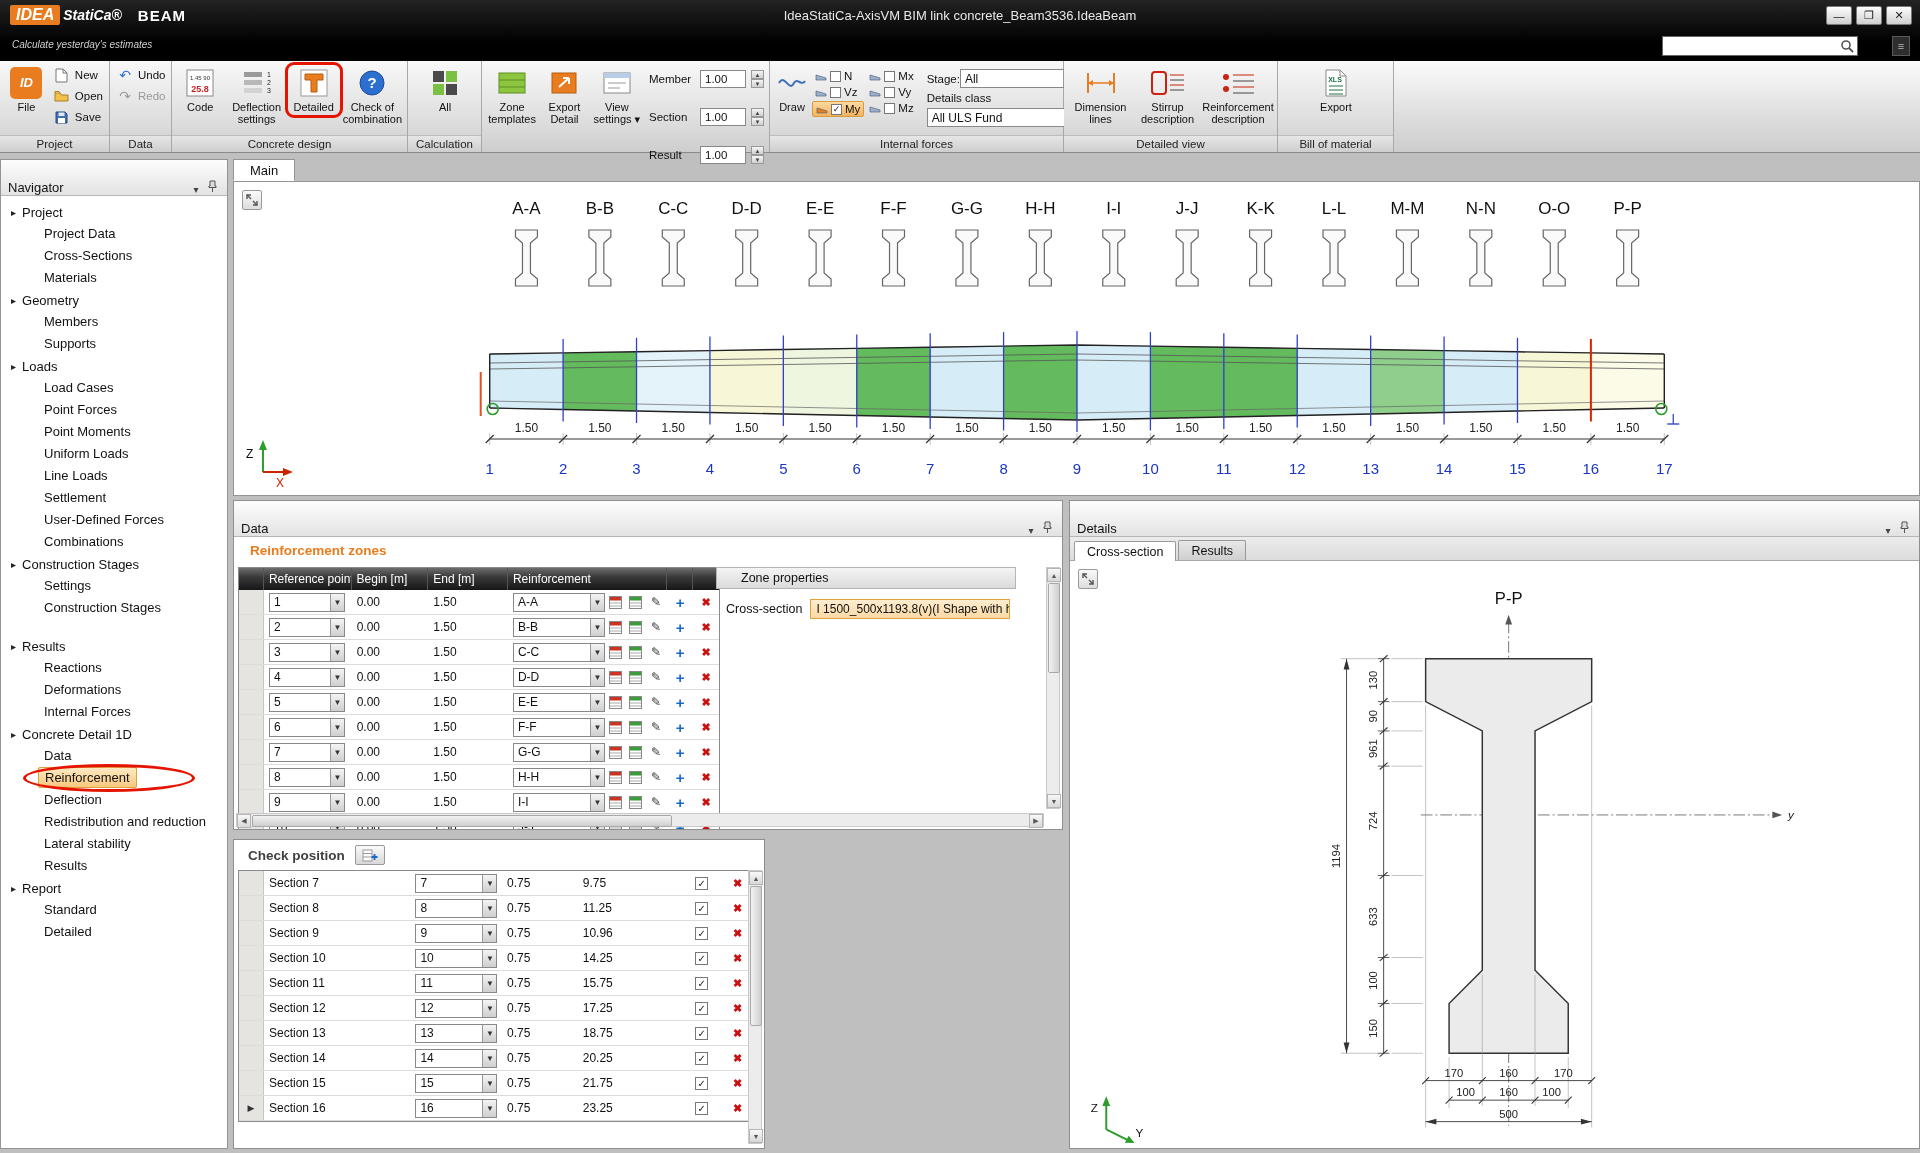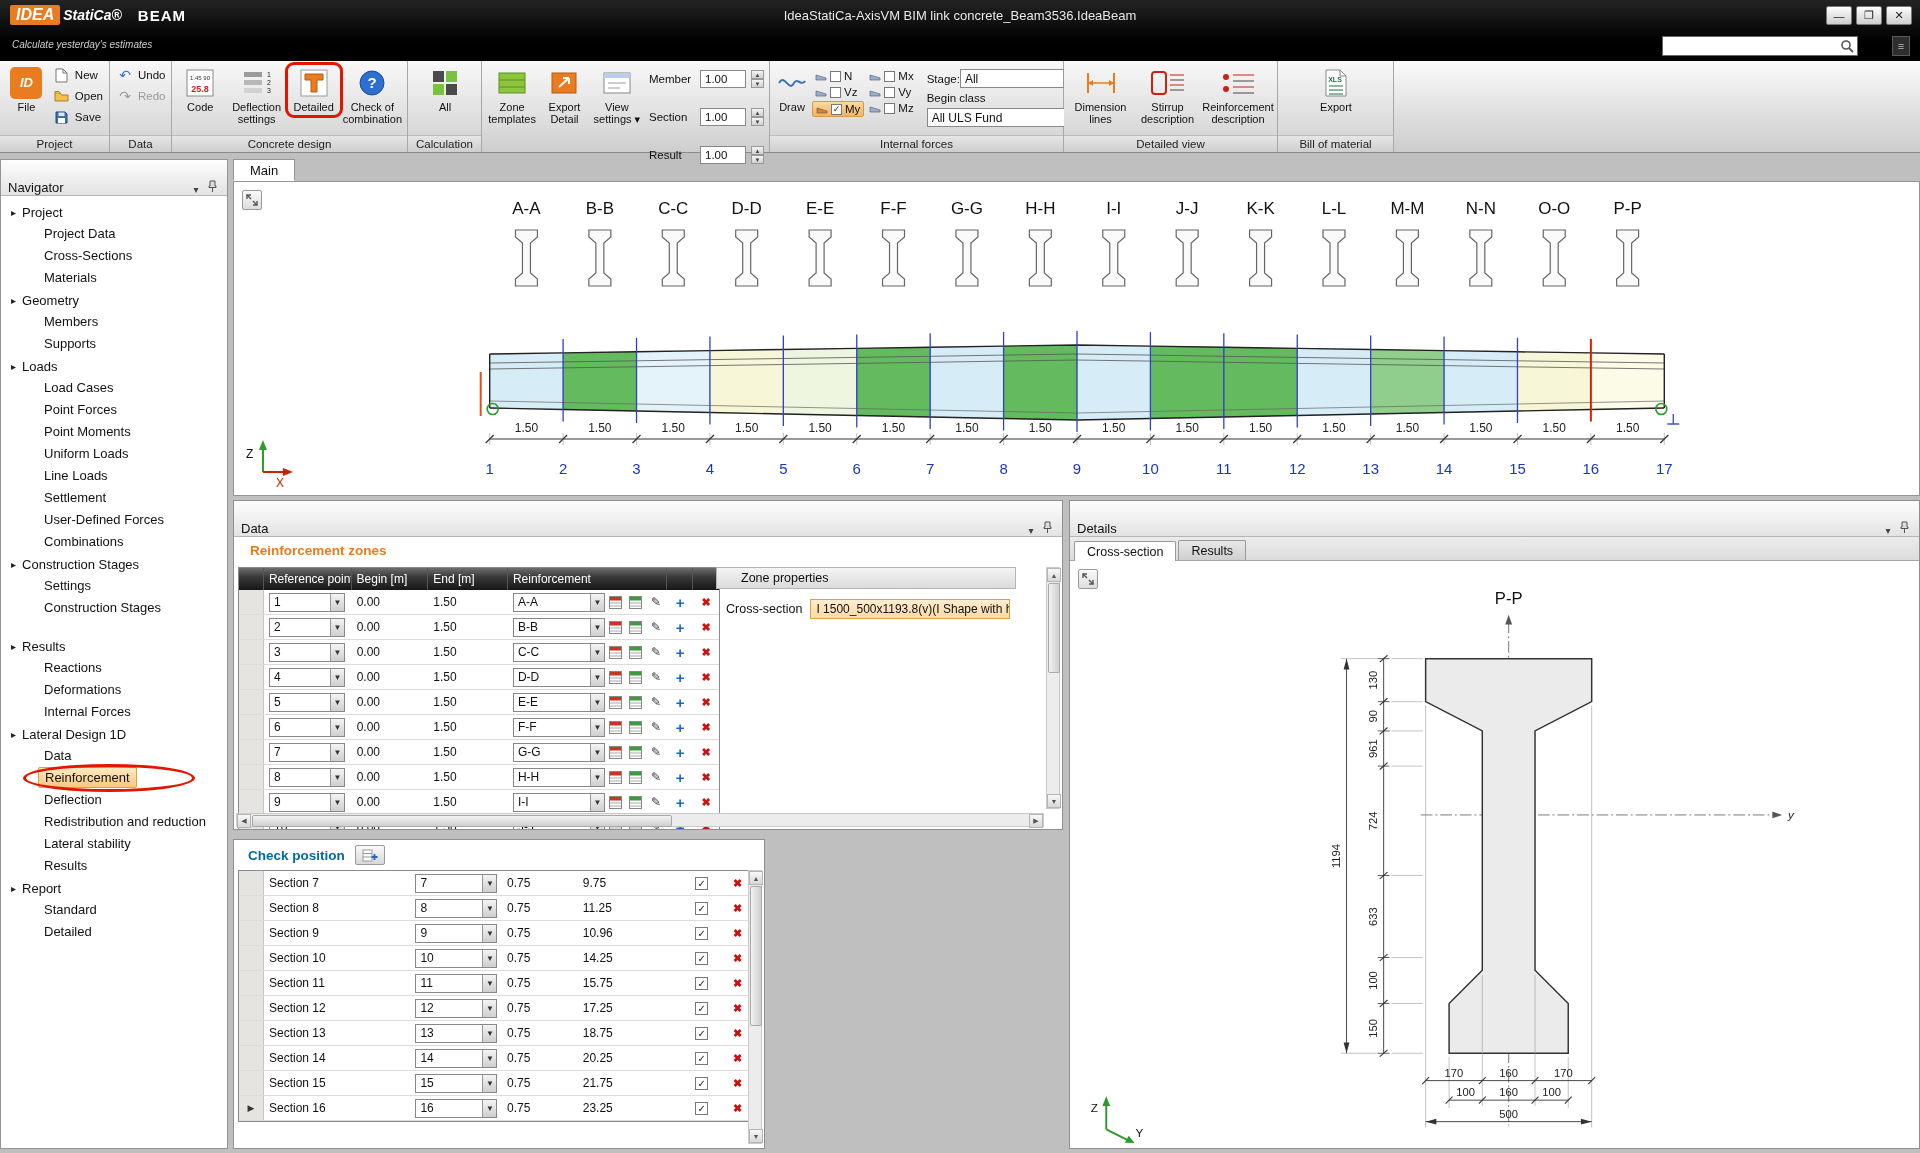--- a/index.html
+++ b/index.html
@@ -101,21 +101,21 @@
 
 .vscroll{position:absolute;width:14px;background:#ececec;border:1px solid #c9c9c9;display:flex;flex-direction:column;}
 .hscroll{position:absolute;height:14px;background:#ececec;border:1px solid #c9c9c9;display:flex;}
 .sb-btn{width:14px;height:14px;flex:none;background:linear-gradient(#f8f8f8,#d8d8d8);border:1px solid #b5b5b5;font-size:7px;color:#555;display:flex;align-items:center;justify-content:center;cursor:pointer;}
 .sb-thumb-v{width:12px;margin:1px;background:linear-gradient(90deg,#f2f2f2,#cfcfcf);border:1px solid #a8a8a8;border-radius:2px;}
 .sb-thumb-h{height:12px;margin:1px;background:linear-gradient(#f2f2f2,#cfcfcf);border:1px solid #a8a8a8;border-radius:2px;}
 
 
 .check-panel{position:absolute;left:233px;top:839px;width:532px;bottom:4px;background:#fff;border:1px solid #8f8f8f;}
 .cp-titlebar{display:flex;align-items:center;gap:10px;padding:5px 0 4px 14px;}
-.cp-title{color:#0369a1;font-weight:bold;font-size:13.5px;}
+.cp-title{color:#404040;font-weight:bold;font-size:13.5px;}
 .cp-add{width:30px;height:20px;background:linear-gradient(#fafafa,#d8d8d8);border:1px solid #999;border-radius:2px;display:flex;align-items:center;justify-content:center;cursor:pointer;}
 .cp-table{position:absolute;left:4px;top:30px;width:512px;border:1px solid #8a8a8a;}
 .cw-name{width:147px;}.cw-ref{width:92px;}.cw-pos{width:76px;}.cw-tot{width:100px;}.cw-chk{width:49px;justify-content:center;padding-left:0;}.cw-x{width:23px;justify-content:center;padding-left:0;}
 .dd.ck{width:82px;height:19px;}
 .chkbox{width:13px;height:13px;background:#fff;border:1px solid #777;font-size:10px;line-height:11px;text-align:center;color:#222;cursor:pointer;}
 
 
 .details-panel{position:absolute;left:1069px;top:500px;right:0;bottom:4px;background:#fff;border:1px solid #8f8f8f;display:flex;flex-direction:column;}
 .dt-tabs{height:24px;background:linear-gradient(#ececec,#dcdcdc);display:flex;align-items:flex-end;padding-left:4px;gap:2px;border-bottom:1px solid #a8a8a8;}
 .dt-tab{padding:3px 12px 2px;font-size:12.5px;border:1px solid #999;border-bottom:none;background:linear-gradient(#e8e8e8,#cfcfcf);border-radius:2px 2px 0 0;cursor:pointer;}
@@ -394,21 +394,21 @@
         </div>
       <div class="if-right">
         <div class="if-row">
           <span class="if-lbl">Stage:</span>
           <div class="dd stage-dd">
             <span class="dd-val">All</span>
             <span class="dd-btn">▼</span>
           </div>
         </div>
         <div class="if-row">
-            <span>Begin class</span>
+            <span>Details class</span>
           </div>
         <div class="if-row">
           <div class="dd rc-dd">
             <span class="dd-val">All ULS Fund</span>
             <span class="dd-btn">▼</span>
           </div>
         </div>
       </div>
     </div>
     <div class="rg-label">Internal forces</div>
@@ -522,21 +522,21 @@
       <div class="nav-gap"></div>
       <div class="nav-parent">
         <span class="nav-arrow">▸</span>
         <span>Results</span>
       </div>
       <div class="nav-child"><span class="nc-label">Reactions</span></div>
       <div class="nav-child"><span class="nc-label">Deformations</span></div>
       <div class="nav-child"><span class="nc-label">Internal Forces</span></div>
       <div class="nav-parent">
         <span class="nav-arrow">▸</span>
-        <span>Lateral Design 1D</span>
+        <span>Concrete Detail 1D</span>
       </div>
       <div class="nav-child"><span class="nc-label">Data</span></div>
       <div class="nav-child selected"><span class="nc-label">Reinforcement</span><span class="red-oval"></span></div>
       <div class="nav-child"><span class="nc-label">Deflection</span></div>
       <div class="nav-child"><span class="nc-label">Redistribution and reduction</span></div>
       <div class="nav-child"><span class="nc-label">Lateral stability</span></div>
       <div class="nav-child"><span class="nc-label">Results</span></div>
       <div class="nav-parent">
         <span class="nav-arrow">▸</span>
         <span>Report</span>

